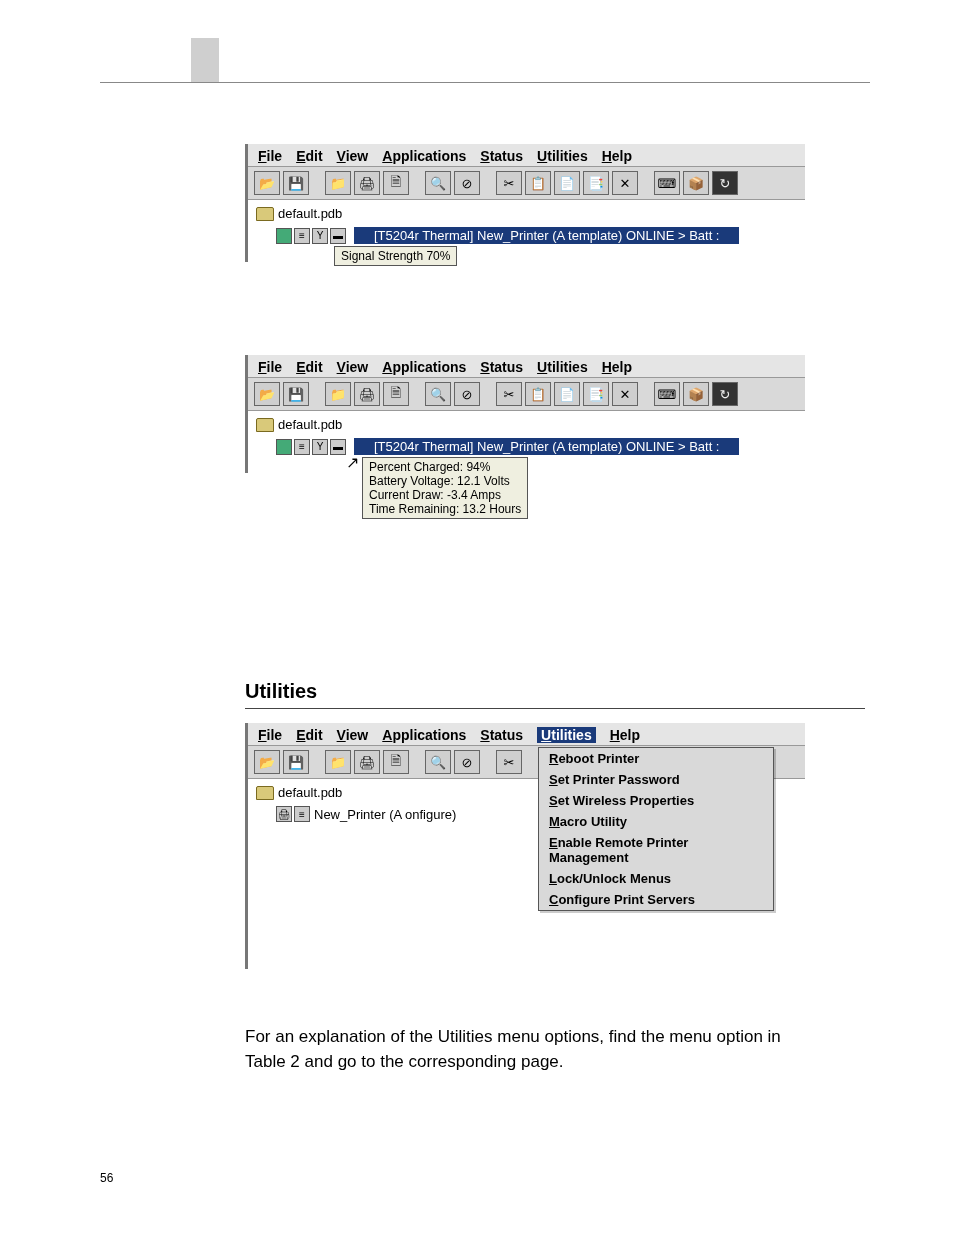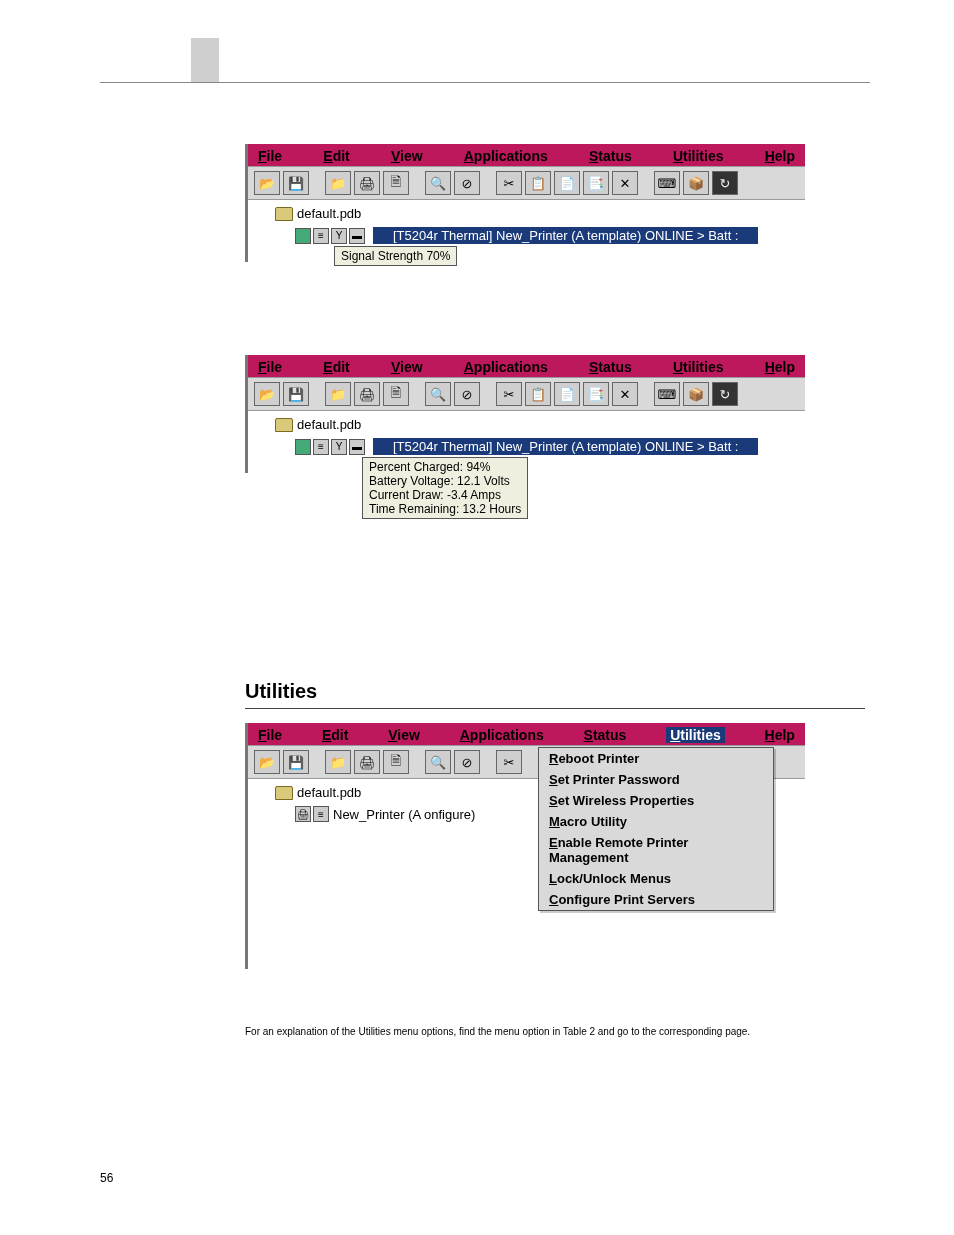--- a/index.html
+++ b/index.html
@@ -38,23 +38,22 @@
   .fig1 { top: 144px; width: 560px; }
   .fig2 { top: 355px; width: 560px; }
   .fig3 { top: 723px; width: 560px; }
   .menubar {
     display: flex;
     gap: 14px;
     padding: 4px 10px 2px 10px;
     font-family: "Arial", sans-serif;
     font-size: 14px;
     font-weight: bold;
-    background: #be185d;
+    background: #e5e5e5;
     border-bottom: 1px solid #999;
-    justify-content: space-between;
   }
   .mitem { cursor: default; }
   .mnu-u { text-decoration: underline; }
   .mitem.sel {
     background: #1a3a7a;
     color: #fff;
     padding: 0 4px;
   }
   .toolbar {
     display: flex;
@@ -73,21 +72,20 @@
     justify-content: center;
     font-size: 13px;
   }
   .tbtn.dark { background: #333; color: #eee; }
   .tgap { width: 10px; }
   .tree {
     padding: 6px 8px 18px 8px;
     background: #fff;
     font-family: "Segoe UI", Arial, sans-serif;
     font-size: 13px;
-    margin-left: 19px;
   }
   .tree-row1 { display: flex; align-items: center; gap: 4px; }
   .folder-icon {
     width: 18px; height: 14px;
     background: #d9c97a; border: 1px solid #7a6a20;
     border-radius: 2px 2px 0 0; position: relative;
   }
   .tree-row2 {
     margin-left: 20px;
     margin-top: 6px;
@@ -155,21 +153,21 @@
     width: 620px;
     height: 1px;
     background: #444;
   }
   .body-text {
     position: absolute;
     left: 245px;
     top: 1025px;
     width: 560px;
     font-family: Arial, sans-serif;
-    font-size: 10px;
+    font-size: 17px;
     line-height: 1.45;
   }
   .page-num {
     position: absolute;
     left: 100px;
     bottom: 50px;
     font-size: 12px;
     font-family: Arial, sans-serif;
   }
 </style>

